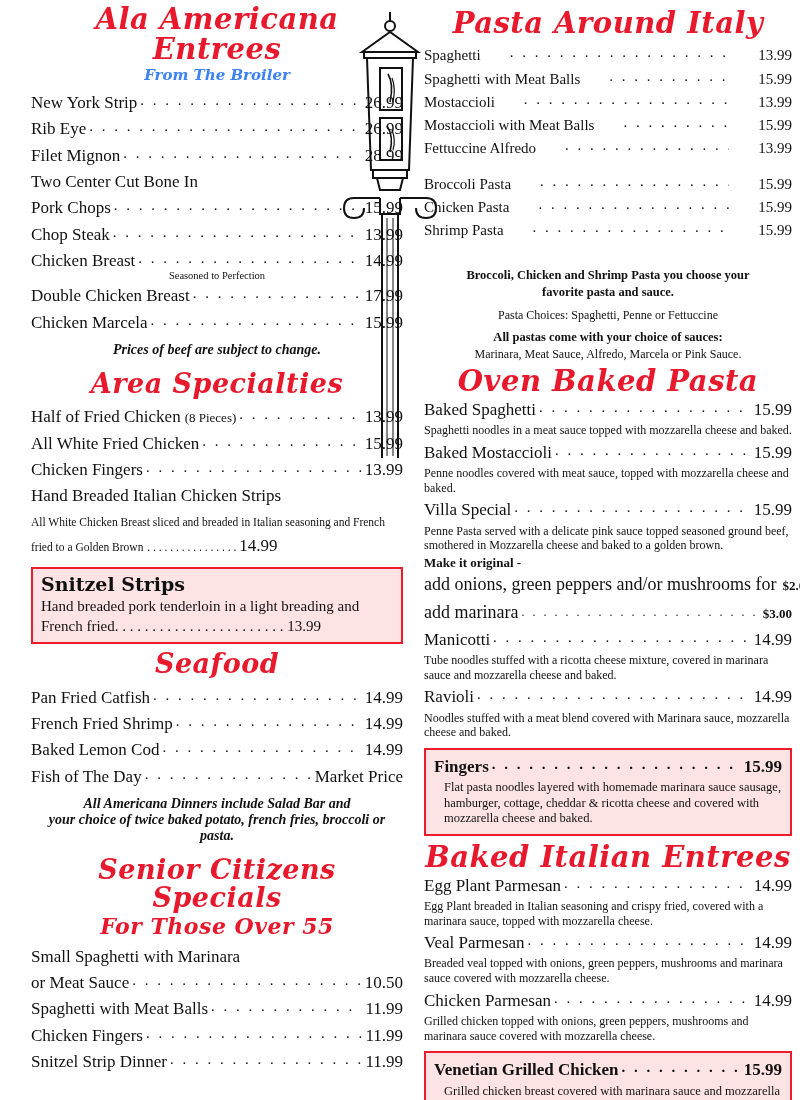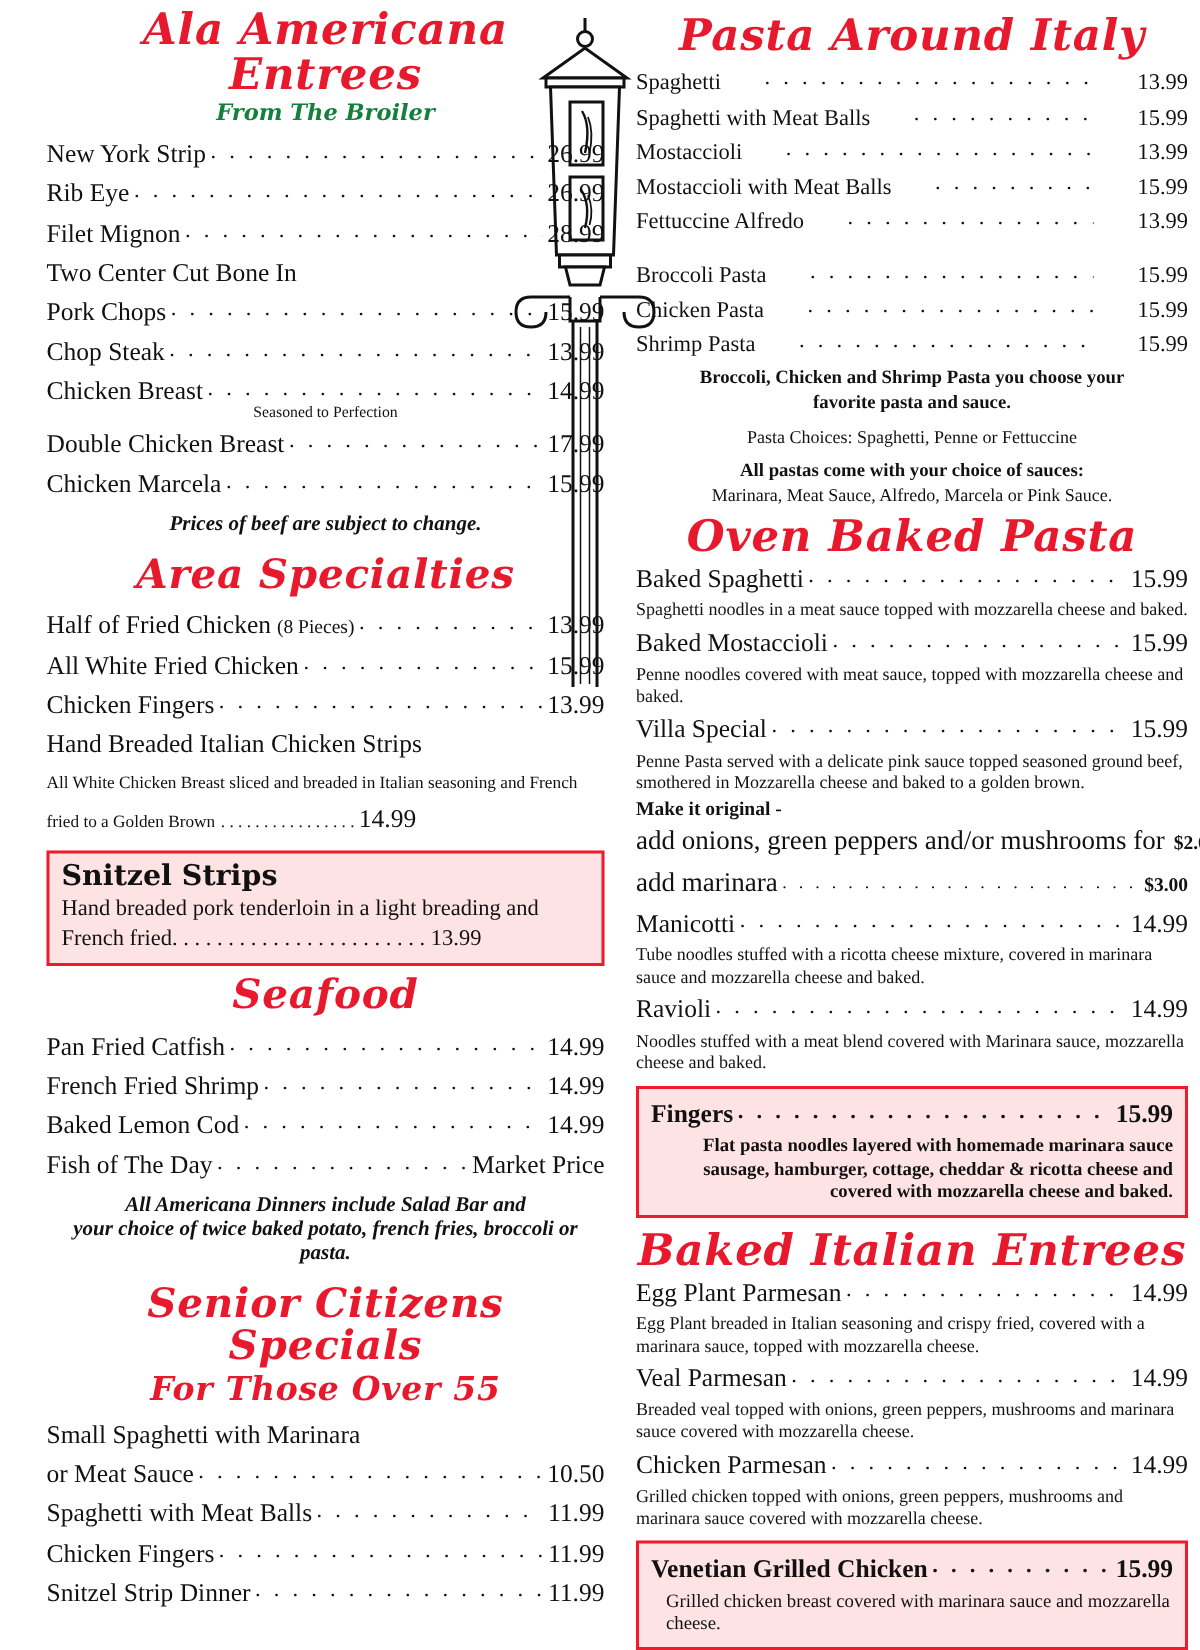--- a/index.html
+++ b/index.html
@@ -42,21 +42,21 @@
     font-weight: bold;
     text-align: center;
     letter-spacing: 0.5px;
     line-height: 1.05;
   }
   .t-xl { font-size: 29px; }
   .t-lg { font-size: 27px; }
   .t-md { font-size: 25px; }
   .sub-title {
     font-family: "DejaVu Serif", serif;
-    color: #15803d;
+    color: #3b82f6;
     font-style: italic;
     font-weight: bold;
     text-align: center;
     font-size: 15px;
     margin-top: 1px;
   }
 
   
   .item {
     display: flex;
@@ -137,21 +137,21 @@
   }
 
   .gap-s { height: 6px; }
   .gap-m { height: 12px; }
 
   .sauce-note {
     text-align: center;
     font-size: 12.5px;
     font-weight: bold;
     line-height: 1.35;
-    margin-top: 1px;
+    margin-top: 25px;
   }
   .sauce-sub {
     text-align: center;
     font-size: 12px;
     line-height: 1.35;
   }
   .make-orig {
     font-weight: bold;
     font-size: 13px;
     margin-top: 2px;
@@ -460,21 +460,21 @@
         <span class="pr">14.99</span>
       </div>
       <div class="desc">Noodles stuffed with a meat blend covered with Marinara sauce, mozzarella cheese and baked.</div>
 
       <div class="boxed boxed-row">
         <div class="item">
           <span class="nm">Fingers</span>
           <span class="lead">. . . . . . . . . . . . . . . . . . . . . . . . . . . . . . . .</span>
           <span class="pr">15.99</span>
         </div>
-        <div class="desc" style="font-weight:bold;font-size:12.5px;margin-left:10px;text-align:right;">Flat pasta noodles layered with homemade marinara sauce sausage, hamburger, cottage, cheddar &amp; ricotta cheese and covered with mozzarella cheese and baked.</div>
+        <div class="desc" style="font-weight:normal;font-size:12.5px;margin-left:10px;">Flat pasta noodles layered with homemade marinara sauce sausage, hamburger, cottage, cheddar &amp; ricotta cheese and covered with mozzarella cheese and baked.</div>
       </div>
     </div>
 
     <div>
       <div class="section-title t-xl">Baked Italian Entrees</div>
 
       <div class="item">
         <span class="nm">Egg Plant Parmesan</span>
         <span class="lead">. . . . . . . . . . . . . . . . . . . . . . . . . . . . . . . .</span>
         <span class="pr">14.99</span>

